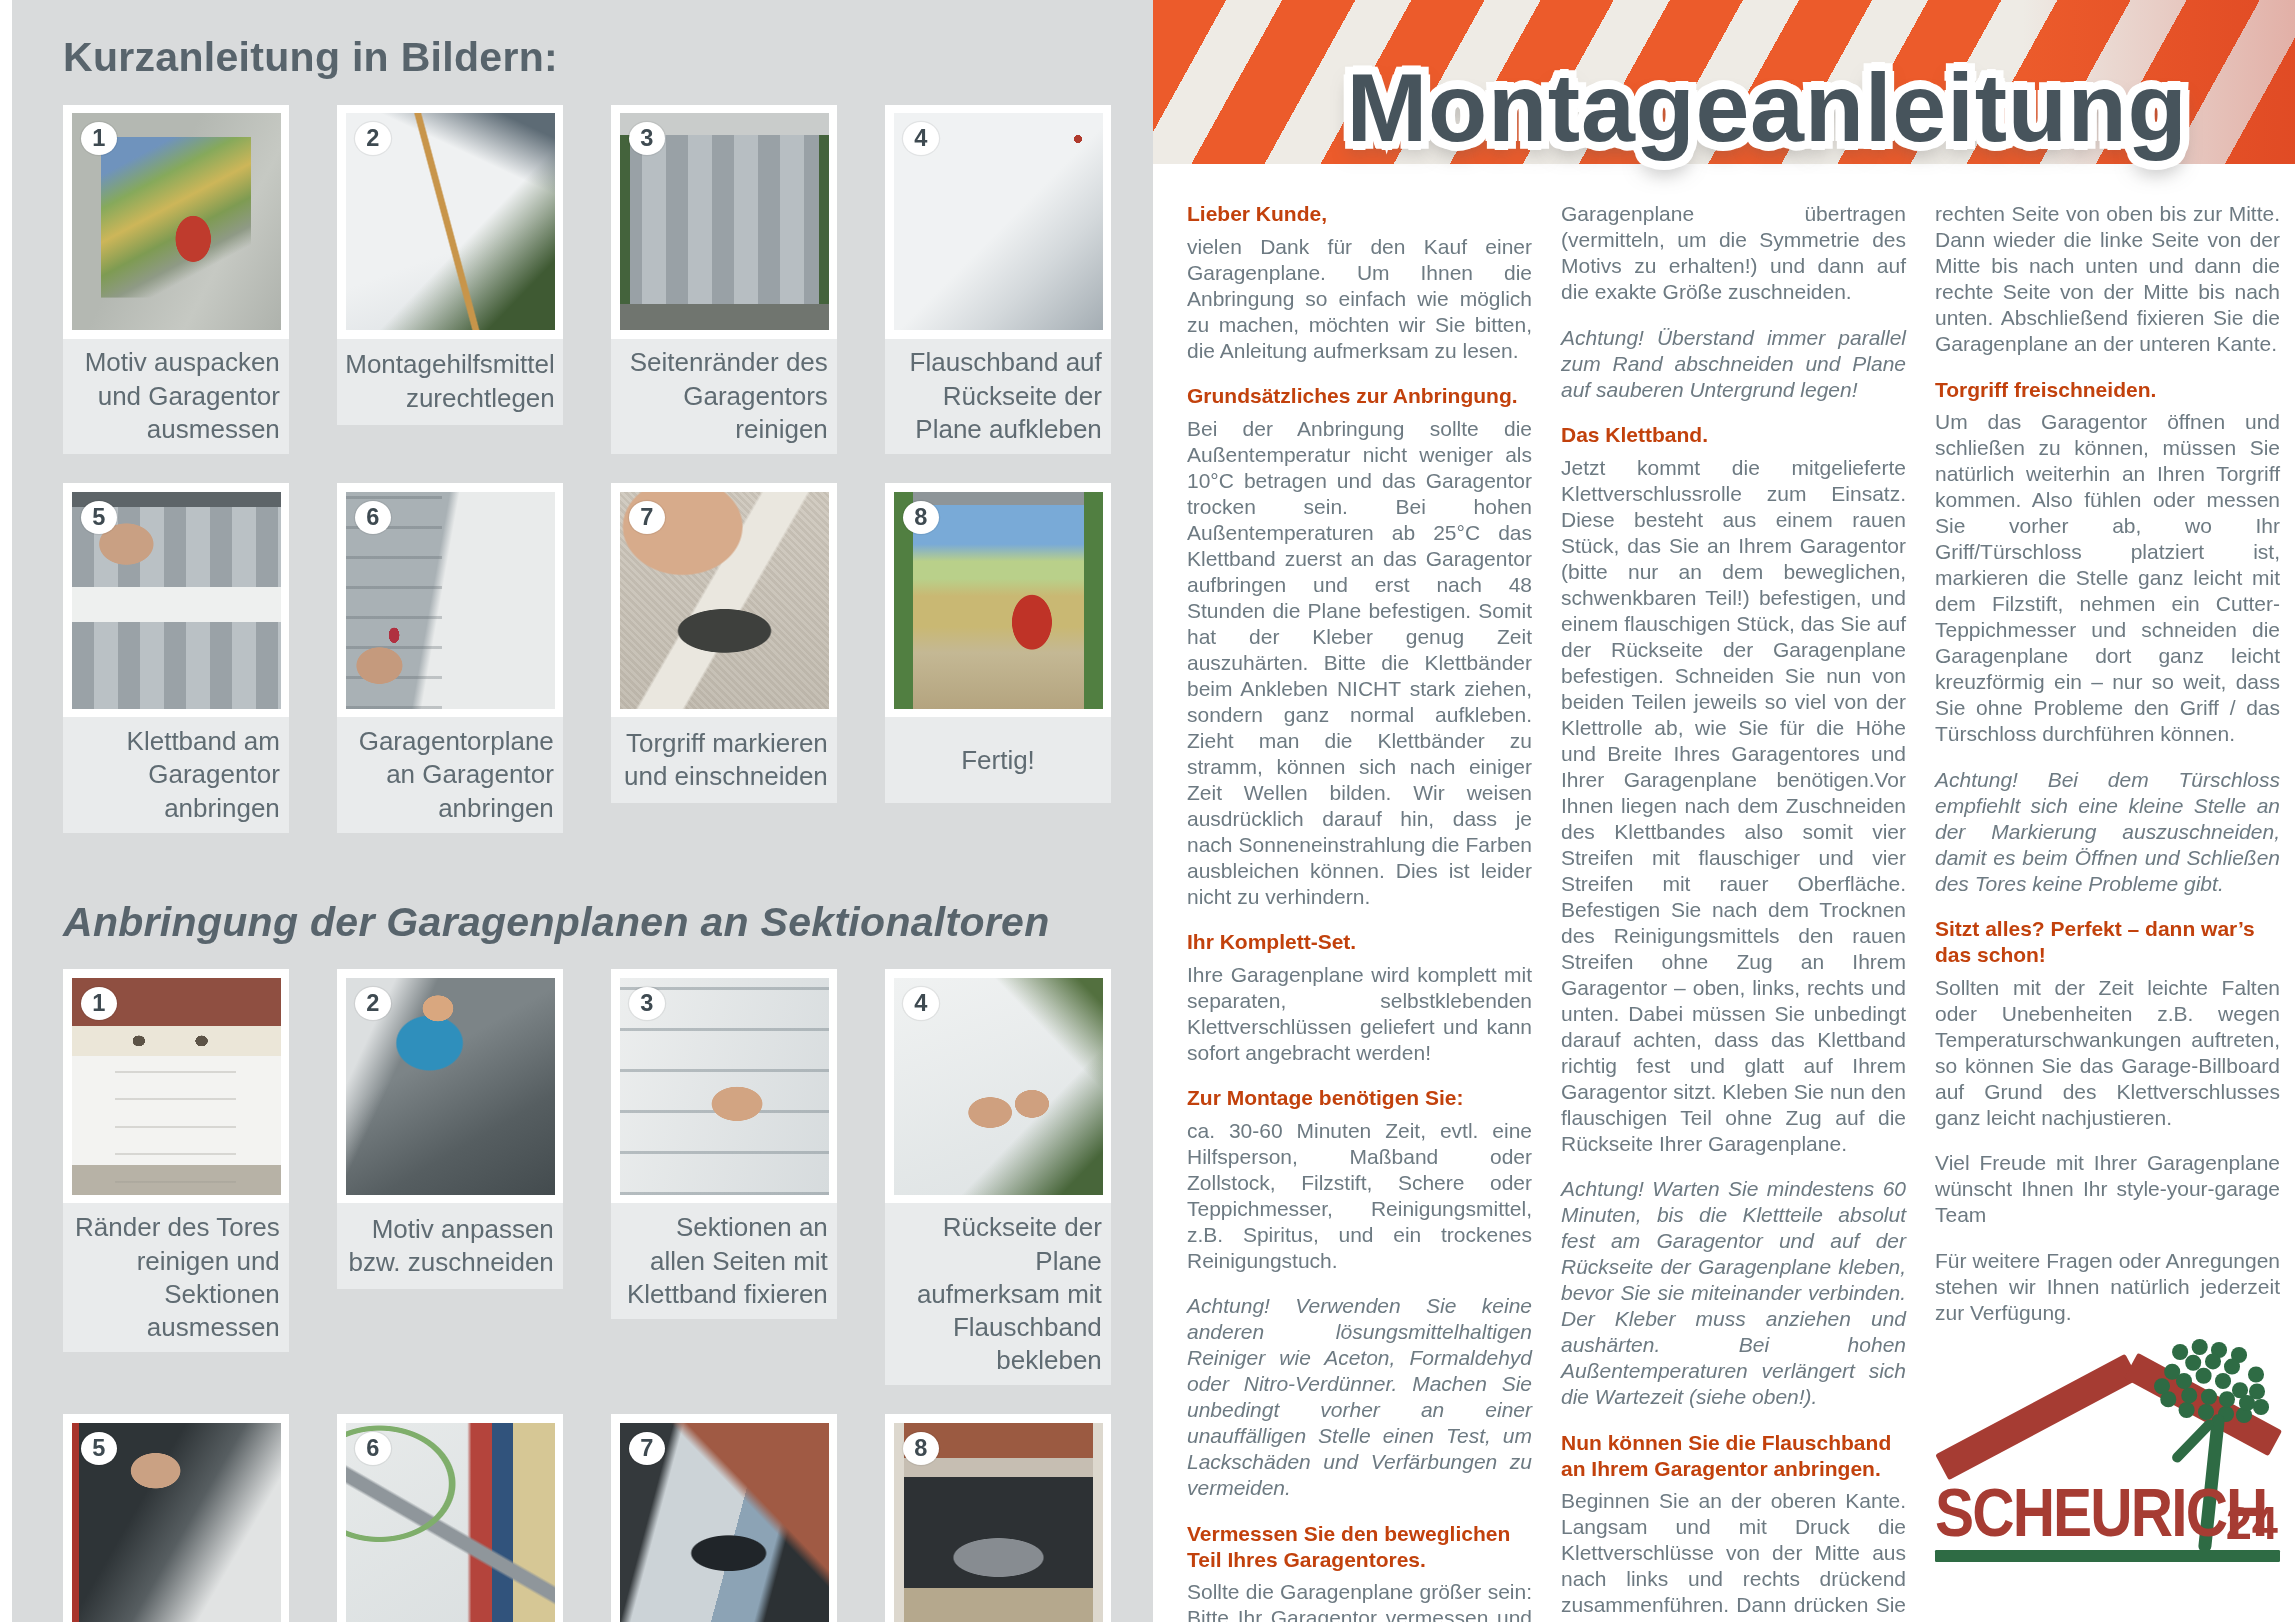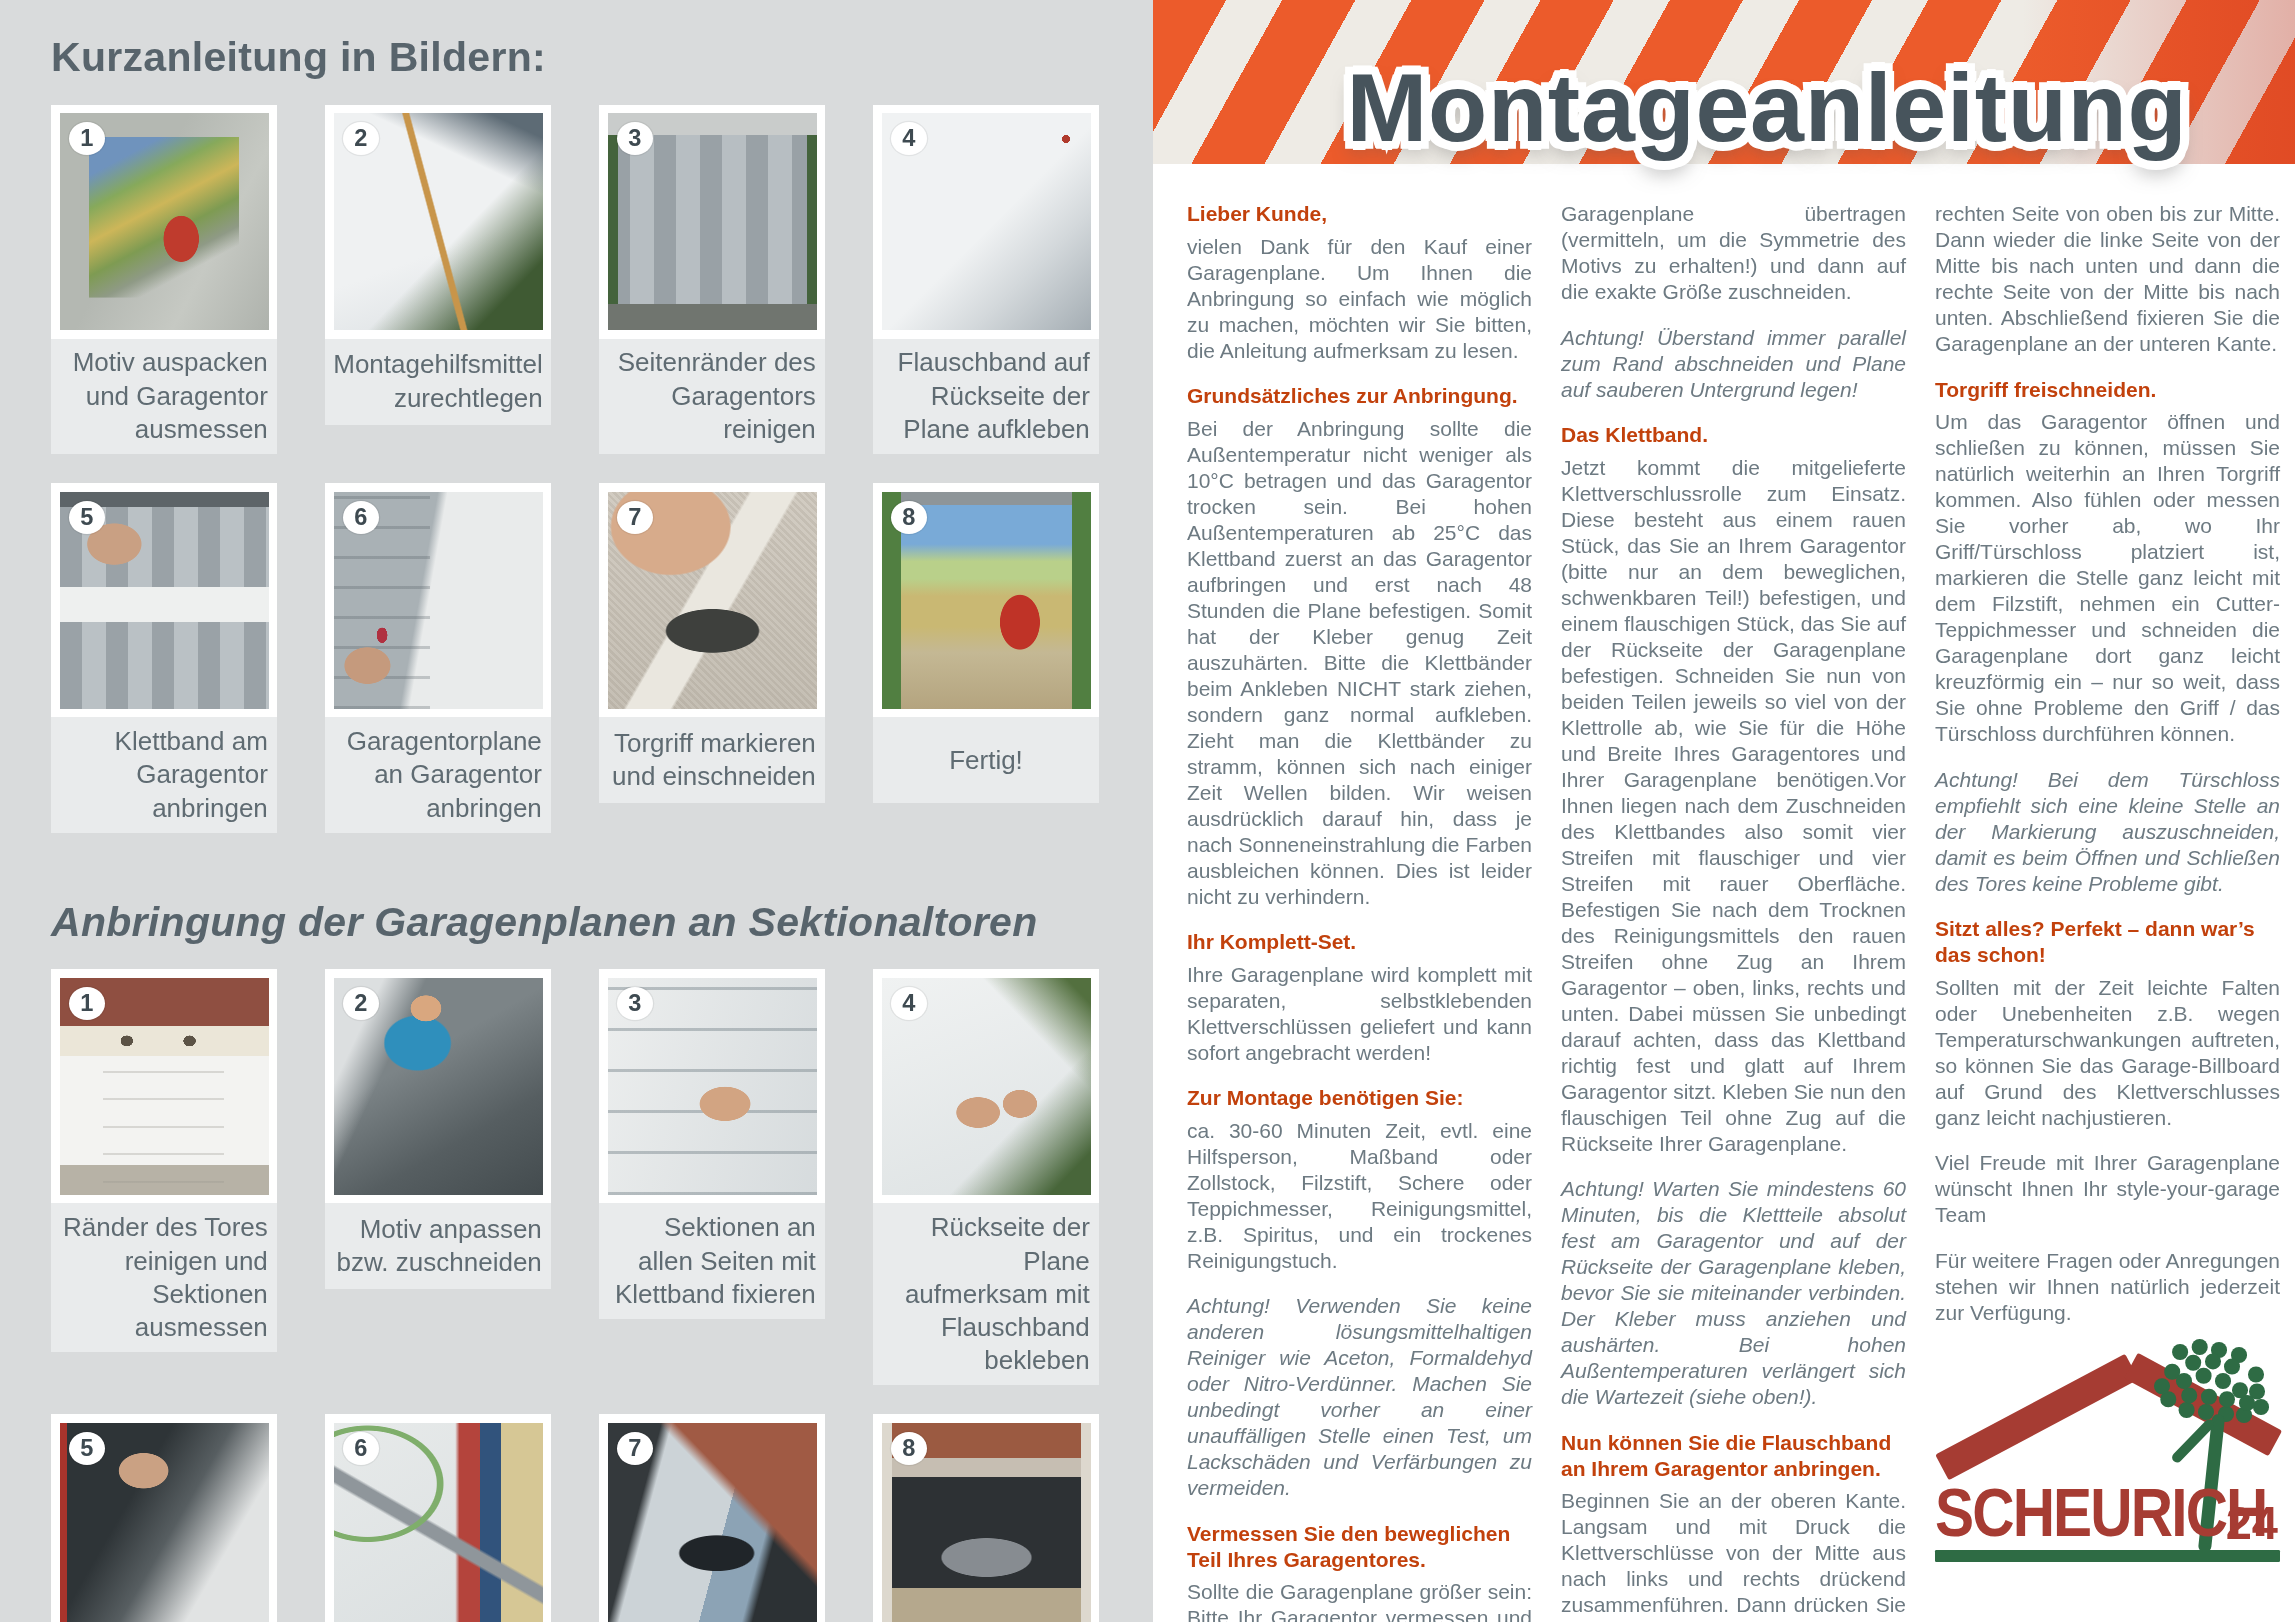--- a/index.html
+++ b/index.html
@@ -1,19 +1,19 @@
 <!DOCTYPE html>
 <html lang="de" style="font-size:10.5px"><head>
 <meta charset="utf-8">
 <style>
   html,body{margin:0;padding:0;background:#fff;font-family:"Liberation Sans",sans-serif;}
   .sheet{position:relative;width:2295px;height:1623px;overflow:hidden;background:#fff;}
 
   
-  .left-page{position:absolute;left:0;top:0;width:1153px;height:1623px;background:#d9dbdc;box-sizing:border-box;padding:34px 0 0 51px;}
+  .left-page{position:absolute;left:12px;top:0;width:1153px;height:1623px;background:#d9dbdc;box-sizing:border-box;padding:34px 0 0 51px;}
   .sec-title{font-size:41px;font-weight:bold;color:#58646c;margin:0;letter-spacing:0.3px;}
   .sec-title.sec2{margin-top:66px;font-style:italic;}
   .steps{display:grid;grid-template-columns:repeat(4,226px);column-gap:48px;row-gap:29px;margin-top:23.6px;align-items:start;}
   .card{margin:0;}
   .frame{background:#ffffff;padding:8.5px;box-sizing:border-box;width:226px;}
   .photo{position:relative;width:209px;height:217px;background-color:#b9bdbe;overflow:hidden;}
   .badge{position:absolute;left:9.2px;top:9.2px;width:36px;height:33px;background:#ffffff;border-radius:50%;display:flex;align-items:center;justify-content:center;font-weight:bold;font-size:23.6px;color:#3e4a51;box-shadow:0 0 0 1.3px rgba(0,0,0,.06);}
   .caption{background:#e9ebec;width:226px;min-height:86px;box-sizing:border-box;display:flex;align-items:center;justify-content:center;text-align:right;font-size:26px;line-height:1.28;color:#5f6b72;padding:7.9px 9.2px;}
 
   

